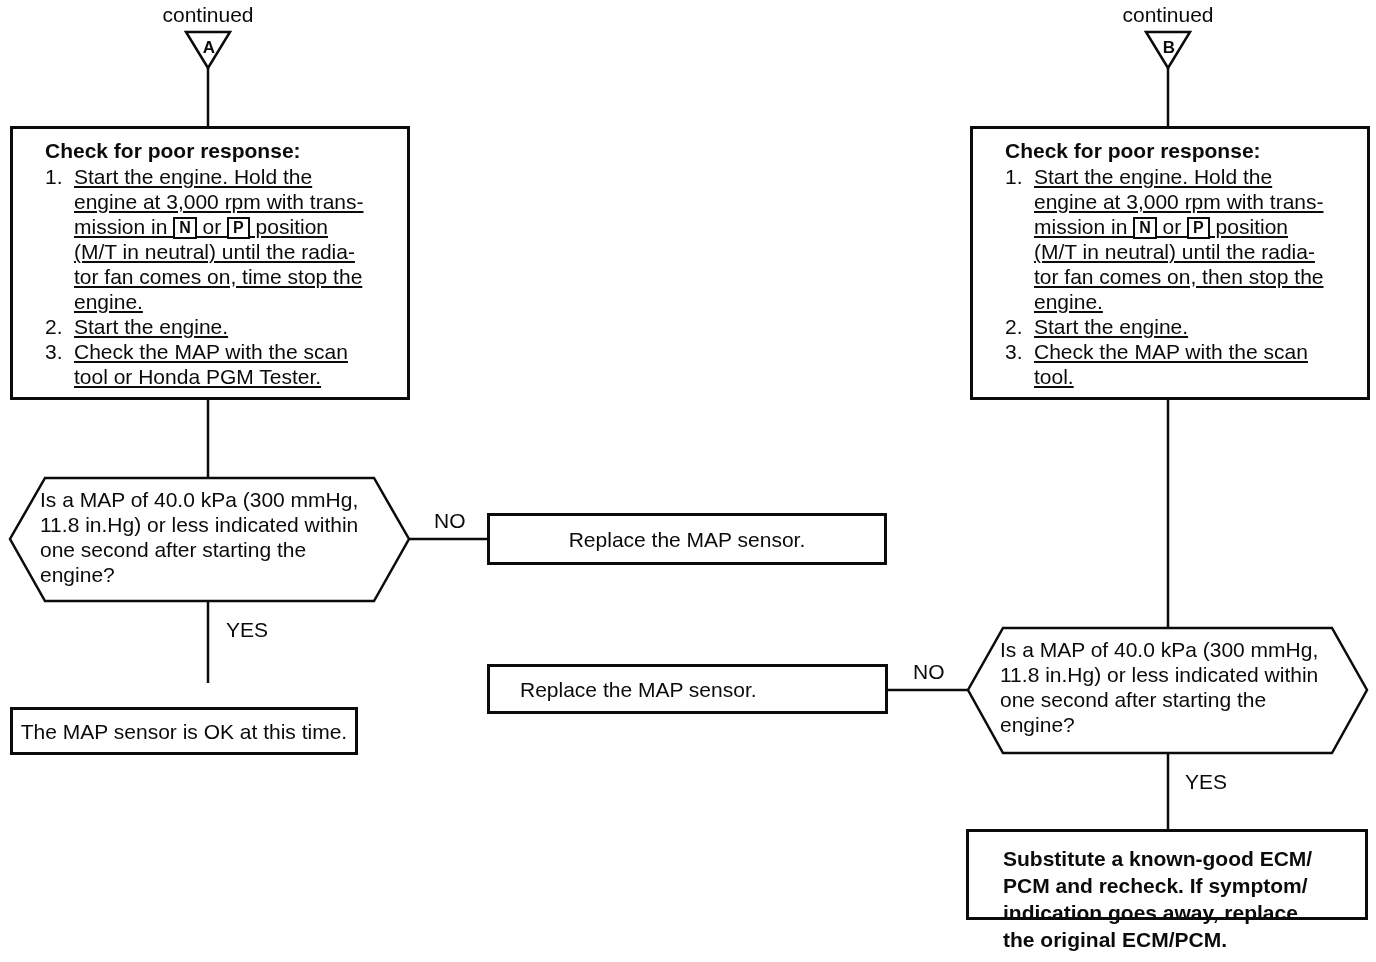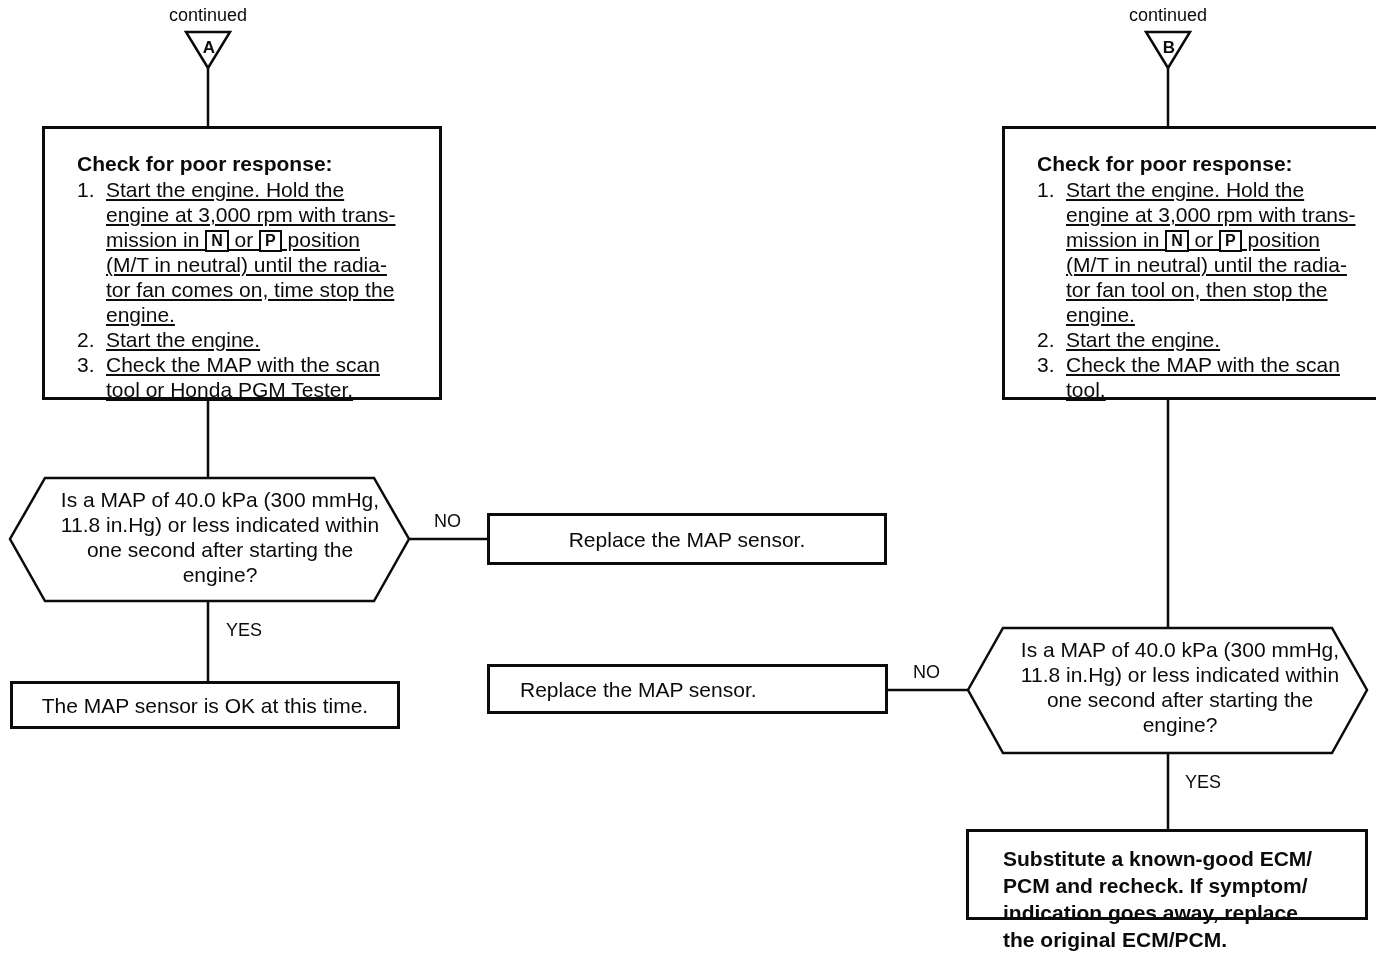--- a/index.html
+++ b/index.html
@@ -7,30 +7,30 @@
     position:relative;
     width:1376px;
     height:962px;
     background:#ffffff;
     font-family:"Liberation Sans", sans-serif;
     color:#0b0b0b;
     overflow:hidden;
   }
   .overlay{position:absolute;left:0;top:0;width:1376px;height:962px;z-index:0;}
   .abs{position:absolute;z-index:1;}
-  .lbl{font-size:18px;line-height:24px;}
+  .lbl{font-size:21px;line-height:24px;}
   .lbl.center{text-align:center;}
   .box{
     position:absolute;z-index:1;
     border:3px solid #0b0b0b;
     background:#ffffff;
     box-sizing:border-box;
     font-size:21px;line-height:25px;
   }
-  .check-box{padding:22px 12px 0 32px;margin-left:32px;}
+  .check-box{padding:9px 12px 0 32px;}
   .heading{font-weight:bold;margin-bottom:1px;}
   .step{display:flex;}
   .step .num{width:29px;flex:0 0 29px;}
   .step .txt{flex:1;text-decoration:underline;}
   .preline{white-space:pre-line;}
   .keybox{
     display:inline-block;
     border:2px solid #0b0b0b;
     font-weight:bold;
     font-size:16px;
@@ -39,21 +39,21 @@
     vertical-align:1px;
   }
   .result{
     display:flex;align-items:center;
     font-weight:normal;
   }
   .result.centered{justify-content:center;}
   .result.leftpad{padding-left:30px;}
   .decision-text{
     position:absolute;z-index:1;
-    font-size:21px;line-height:25px;text-align:center;
+    font-size:21px;line-height:25px;
   }
   .final-text{
     font-weight:bold;
     padding:13px 18px 0 34px;
     line-height:27px;
     display:block;
   }
   svg line{stroke:#0b0b0b;stroke-width:2.5;}
   svg polygon{fill:#ffffff;stroke:#0b0b0b;stroke-width:2.5;}
   svg text{fill:#0b0b0b;font-family:"Liberation Sans",sans-serif;font-size:17px;font-weight:bold;text-anchor:middle;}
@@ -114,35 +114,35 @@
 engine?</div>
 
   <div class="abs lbl" style="left:434px;top:509px;">NO</div>
 
   <div class="box result centered" style="left:487px;top:513px;width:400px;height:52px;">
     <span>Replace the MAP sensor.</span>
   </div>
 
   <div class="abs lbl" style="left:226px;top:618px;">YES</div>
 
-  <div class="box result centered" style="left:10px;top:681px;width:390px;height:48px;">
+  <div class="box result centered" style="left:10px;top:707px;width:348px;height:48px;">
     <span>The MAP sensor is OK at this time.</span>
   </div>
 
   <div class="abs lbl center" style="left:1116px;top:3px;width:104px;">continued</div>
 
   <div class="box check-box" style="left:970px;top:126px;width:400px;height:274px;">
     <div class="heading">Check for poor response:</div>
     <div class="step">
       <div class="num">1.</div>
       <div class="txt preline"><span>Start the engine. Hold the
 engine at 3,000 rpm with trans-
 mission in </span><span class="keybox">N</span><span> or </span><span class="keybox">P</span><span> position
 (M/T in neutral) until the radia-
-tor fan tool on, then stop the
+tor fan comes on, then stop the
 engine.</span></div>
     </div>
     <div class="step">
       <div class="num">2.</div>
       <div class="txt preline">Start the engine.</div>
     </div>
     <div class="step">
       <div class="num">3.</div>
       <div class="txt preline">Check the MAP with the scan
 tool.</div>

